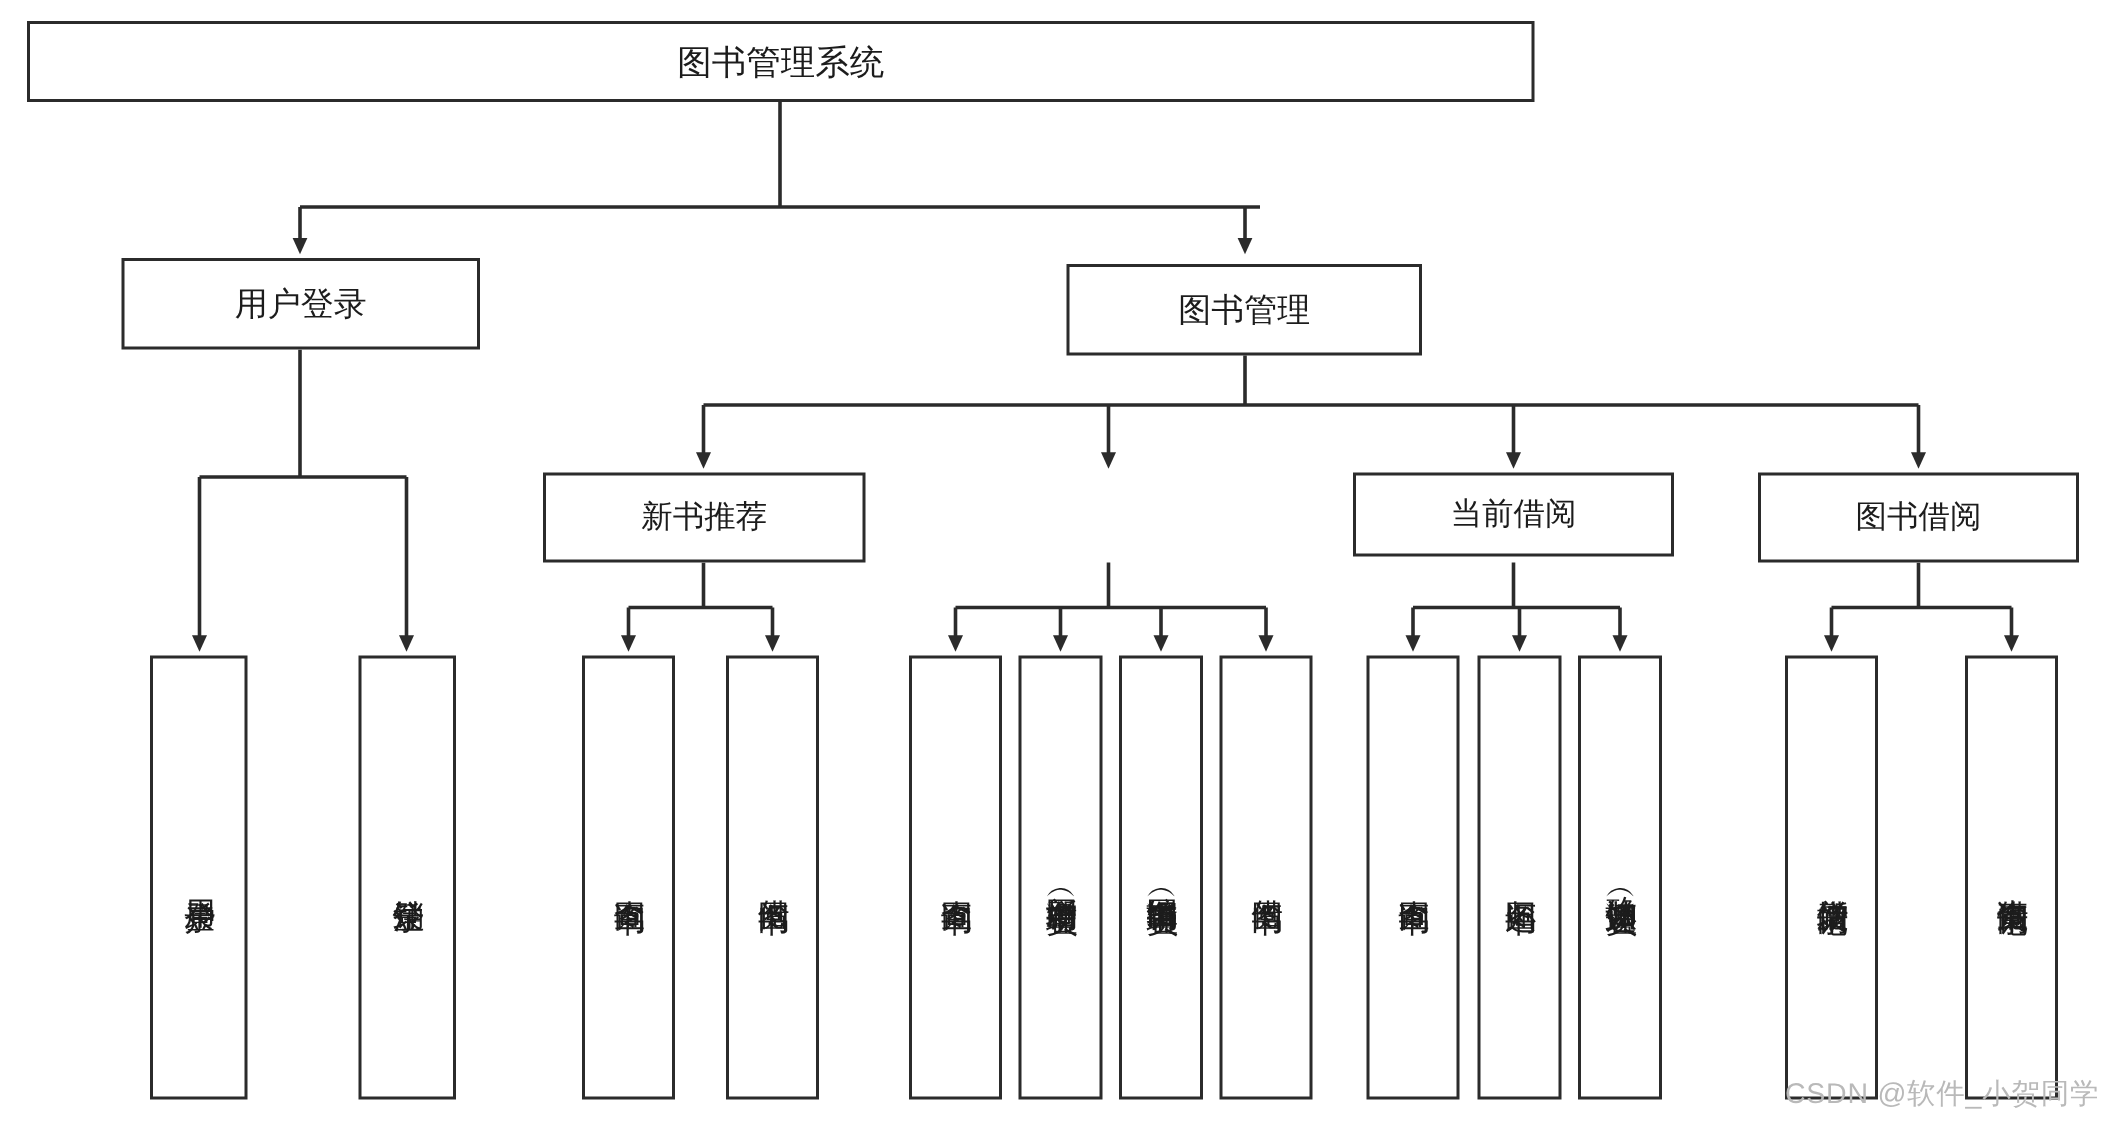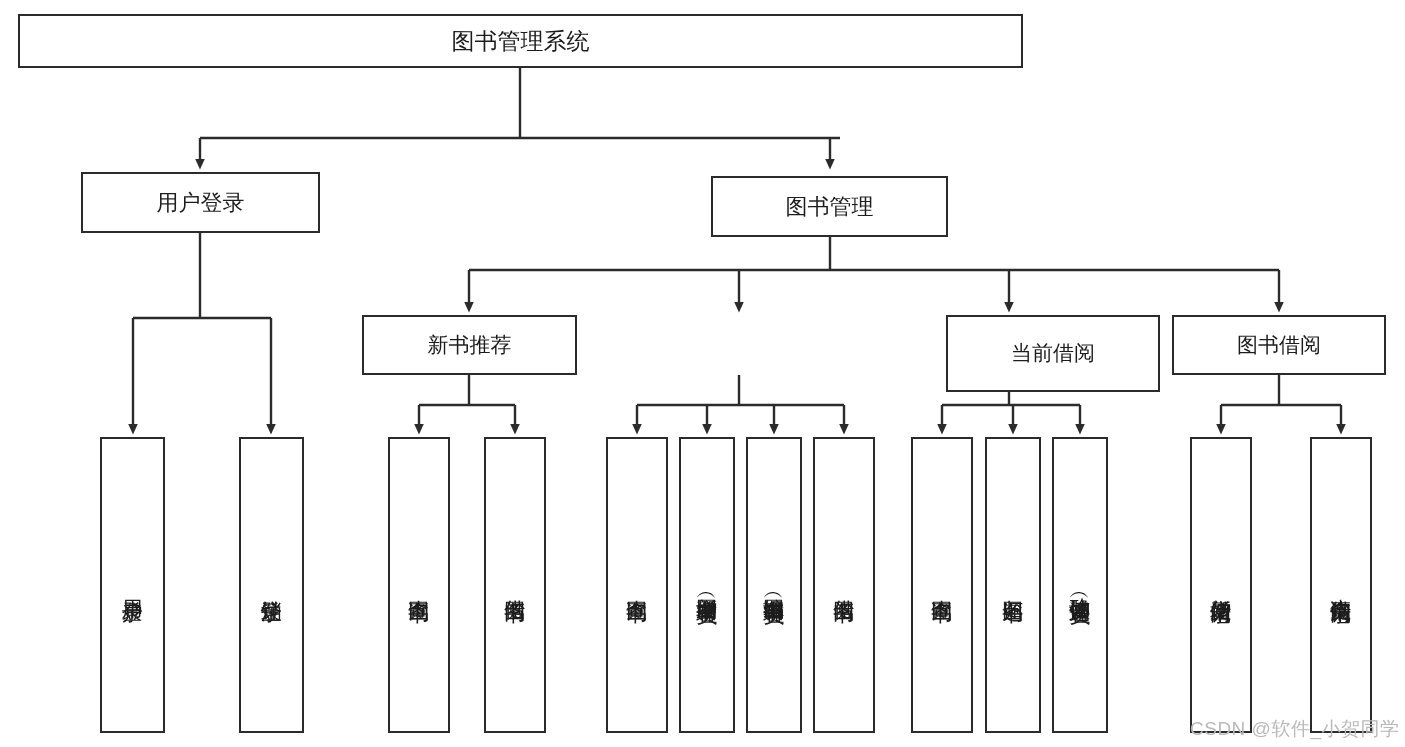--- a/index.html
+++ b/index.html
@@ -129,21 +129,21 @@
   <div class="node lvl2 horiz" style="left:81px; top:172px; width:239px; height:61px;">
     <span class="label">用户登录</span>
   </div>
   <div class="node lvl2 horiz" style="left:711px; top:176px; width:237px; height:61px;">
     <span class="label">图书管理</span>
   </div>
 
   <div class="node lvl3 horiz" style="left:362px; top:315px; width:215px; height:60px;">
     <span class="label">新书推荐</span>
   </div>
-  <div class="node lvl3 horiz" style="left:902px; top:315px; width:214px; height:77px;margin-left:44px;">
+  <div class="node lvl3 horiz" style="left:902px; top:315px; width:214px; height:56px;">
     <span class="label">当前借阅</span>
   </div>
   <div class="node lvl3 horiz" style="left:1172px; top:315px; width:214px; height:60px;">
     <span class="label">图书借阅</span>
   </div>
 
   <div class="node leaf vert" style="left:100px; top:437px; width:65px; height:296px;">
     <span class="label">用户登录</span>
   </div>
   <div class="node leaf vert" style="left:239px; top:437px; width:65px; height:296px;">

